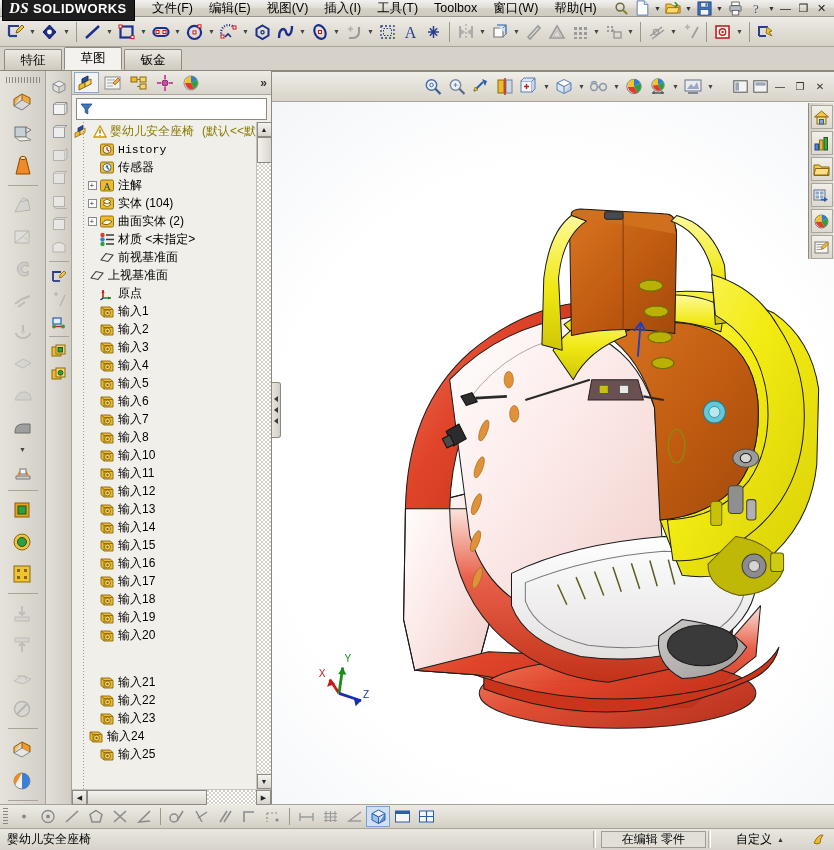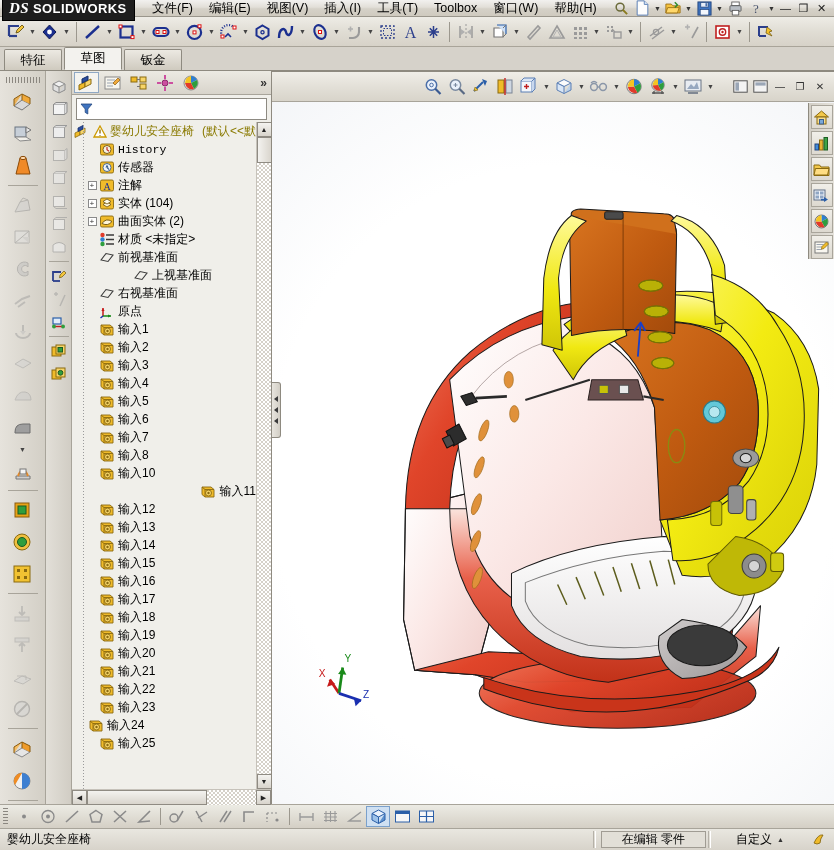--- a/index.html
+++ b/index.html
@@ -915,37 +915,28 @@
               </div>
               <div class="trow" style="padding-left: 14px;">
                 <div class="tw"></div>
                 <div class="ticon">
                   <svg width="16" height="15" viewBox="0 0 16 15">
                     <path d="M2 10 L7 3.5 L14 5 L9 11.5z" fill="none" stroke="#3a3a3a" stroke-width="1.1"></path>
                   </svg>
                 </div>
                 <span class="tlabel">前视基准面</span>
               </div>
-              <div class="trow" style="padding-left: 24px; margin-left: 24px;">
+              <div class="trow" style="padding-left: 4px;">
                 <div class="tw"></div>
                 <div class="ticon">
                   <svg width="16" height="15" viewBox="0 0 16 15">
                     <path d="M2 10 L7 3.5 L14 5 L9 11.5z" fill="none" stroke="#3a3a3a" stroke-width="1.1"></path>
                   </svg>
                 </div>
                 <span class="tlabel">上视基准面</span>
-              </div>
-              <div class="trow" style="padding-left: 14px;">
-                <div class="tw"></div>
-                <div class="ticon">
-                  <svg width="16" height="15" viewBox="0 0 16 15">
-                    <path d="M2 10 L7 3.5 L14 5 L9 11.5z" fill="none" stroke="#3a3a3a" stroke-width="1.1"></path>
-                  </svg>
-                </div>
-                <span class="tlabel">右视基准面</span>
               </div>
               <div class="trow" style="padding-left: 14px; font-family: Liberation Serif, serif;">
                 <div class="tw"></div>
                 <div class="ticon">
                   <svg width="16" height="15" viewBox="0 0 16 15">
                     <path d="M4 12 L4 4" stroke="#c61a1a" stroke-width="1.5"></path>
                     <path d="M4 4 l-1.6 3 h3.2z" fill="#c61a1a"></path>
                     <path d="M4 12 L12 12" stroke="#1a8a1a" stroke-width="1.5"></path>
                     <path d="M12 12 l-3 -1.6 v3.2z" fill="#1a8a1a"></path>
                     <path d="M4 12 L1.5 14" stroke="#1a2fb0" stroke-width="1.5"></path>
@@ -1063,21 +1054,21 @@
                   <svg width="16" height="15" viewBox="0 0 16 15">
                     <path d="M2 3 L11 3 L14 5.5 L14 13 L5 13 L2 10.5z" fill="#f0bb2a" stroke="#8a6a10" stroke-width=".9"></path>
                     <path d="M2 3 L5 5.5 L14 5.5" fill="none" stroke="#8a6a10" stroke-width=".9"></path>
                     <path d="M5 5.5 L5 13" stroke="#8a6a10" stroke-width=".9"></path>
                     <circle cx="8.5" cy="9" r="3" fill="#f7d569" stroke="#8a6a10" stroke-width=".9"></circle>
                     <circle cx="8.5" cy="9" r="1.2" fill="#8a6a10"></circle>
                   </svg>
                 </div>
                 <span class="tlabel">输入10</span>
               </div>
-              <div class="trow" style="padding-left: 14px; justify-content: flex-end;">
+              <div class="trow" style="padding-left: 14px;">
                 <div class="tw"></div>
                 <div class="ticon">
                   <svg width="16" height="15" viewBox="0 0 16 15">
                     <path d="M2 3 L11 3 L14 5.5 L14 13 L5 13 L2 10.5z" fill="#f0bb2a" stroke="#8a6a10" stroke-width=".9"></path>
                     <path d="M2 3 L5 5.5 L14 5.5" fill="none" stroke="#8a6a10" stroke-width=".9"></path>
                     <path d="M5 5.5 L5 13" stroke="#8a6a10" stroke-width=".9"></path>
                     <circle cx="8.5" cy="9" r="3" fill="#f7d569" stroke="#8a6a10" stroke-width=".9"></circle>
                     <circle cx="8.5" cy="9" r="1.2" fill="#8a6a10"></circle>
                   </svg>
                 </div>
@@ -1193,21 +1184,21 @@
                   <svg width="16" height="15" viewBox="0 0 16 15">
                     <path d="M2 3 L11 3 L14 5.5 L14 13 L5 13 L2 10.5z" fill="#f0bb2a" stroke="#8a6a10" stroke-width=".9"></path>
                     <path d="M2 3 L5 5.5 L14 5.5" fill="none" stroke="#8a6a10" stroke-width=".9"></path>
                     <path d="M5 5.5 L5 13" stroke="#8a6a10" stroke-width=".9"></path>
                     <circle cx="8.5" cy="9" r="3" fill="#f7d569" stroke="#8a6a10" stroke-width=".9"></circle>
                     <circle cx="8.5" cy="9" r="1.2" fill="#8a6a10"></circle>
                   </svg>
                 </div>
                 <span class="tlabel">输入20</span>
               </div>
-              <div class="trow" style="padding-left: 14px;">
+              <div class="trow" style="padding-left: 14px; margin-top: 29px;">
                 <div class="tw"></div>
                 <div class="ticon">
                   <svg width="16" height="15" viewBox="0 0 16 15">
                     <path d="M2 3 L11 3 L14 5.5 L14 13 L5 13 L2 10.5z" fill="#f0bb2a" stroke="#8a6a10" stroke-width=".9"></path>
                     <path d="M2 3 L5 5.5 L14 5.5" fill="none" stroke="#8a6a10" stroke-width=".9"></path>
                     <path d="M5 5.5 L5 13" stroke="#8a6a10" stroke-width=".9"></path>
                     <circle cx="8.5" cy="9" r="3" fill="#f7d569" stroke="#8a6a10" stroke-width=".9"></circle>
                     <circle cx="8.5" cy="9" r="1.2" fill="#8a6a10"></circle>
                   </svg>
                 </div>

